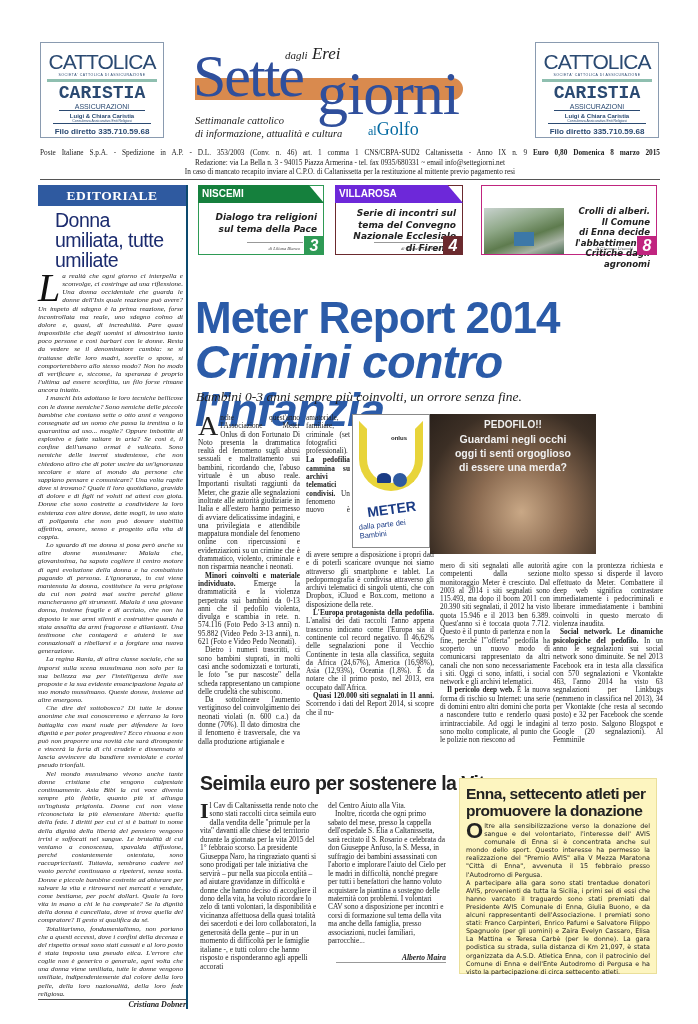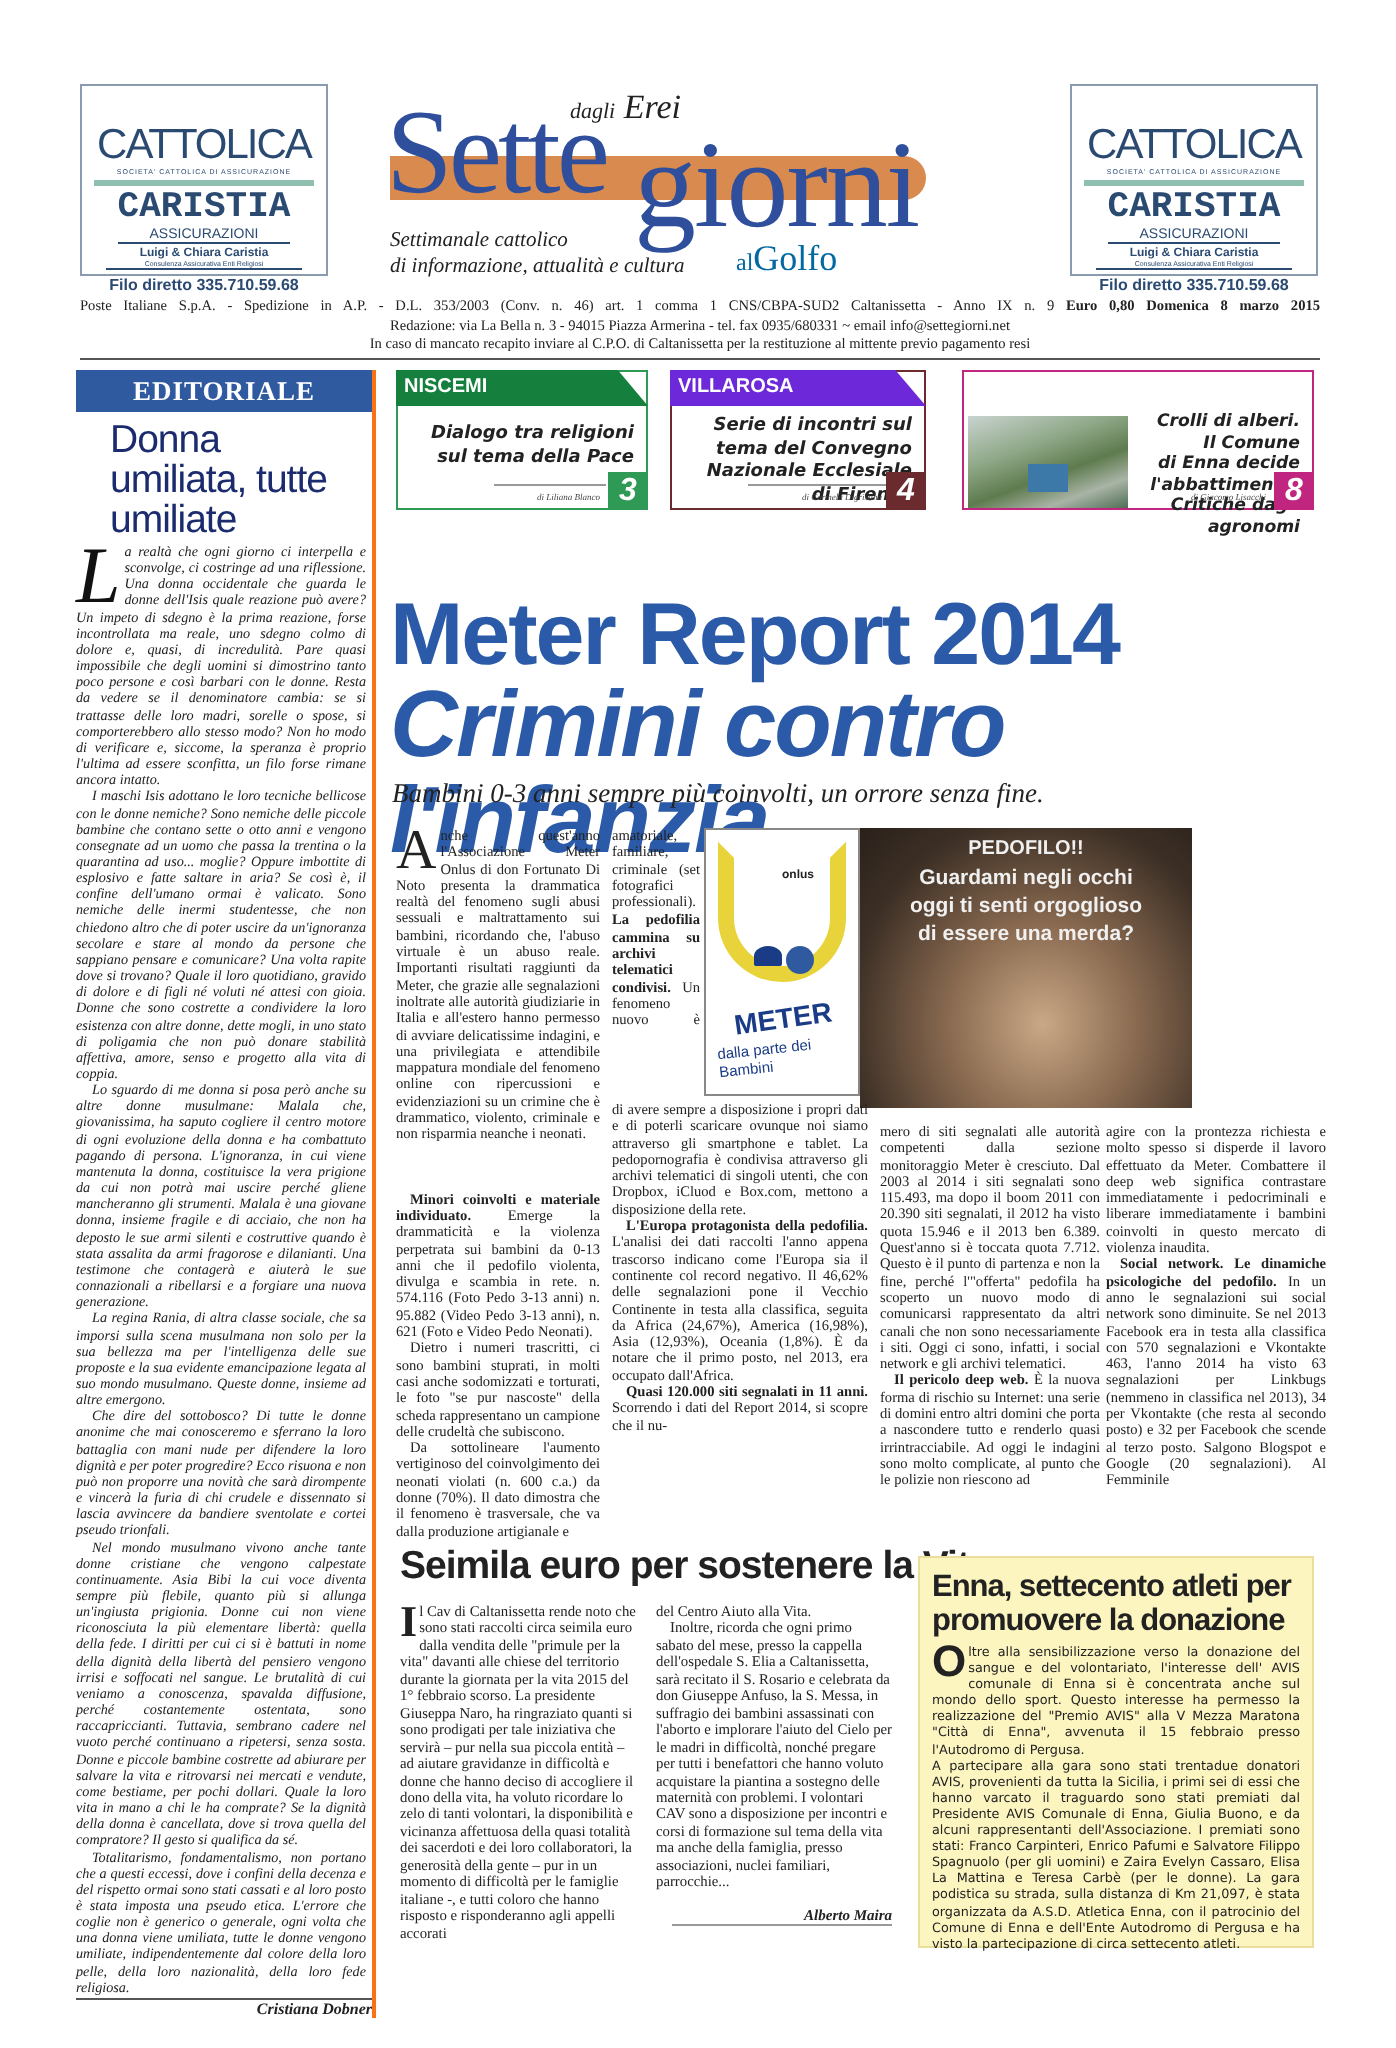--- a/index.html
+++ b/index.html
@@ -1,37 +1,37 @@
 <!DOCTYPE html>
 <html><head>
 <meta charset="utf-8">
 <style>
 *{box-sizing:border-box;margin:0;padding:0}
 body{width:698px;height:1024px;background:#fff;font-family:"Liberation Serif",serif;color:#222;position:relative;overflow:hidden}
-.ad{position:absolute;top:42px;width:124px;height:96px;border:1px solid #8a9bb0;text-align:center;padding-top:19px;background:#fff}
+.ad{position:absolute;top:42px;width:124px;height:96px;border:1px solid #8a9bb0;text-align:center;padding-top:8px;background:#fff}
 .ad .cat{font-family:"Liberation Sans",sans-serif;font-size:21px;color:#2b4a72;letter-spacing:-1px;line-height:22px}
 .ad .soc{font-family:"Liberation Sans",sans-serif;font-size:3.5px;color:#2b4a72;letter-spacing:.5px}
 .ad .bar{height:3px;background:#8fbfb0;margin:2px 6px}
 .ad .car{font-family:Liberation Mono, monospace;font-weight:bold;font-size:18px;color:#2b4a72;line-height:19px}
 .ad .ass{font-family:"Liberation Sans",sans-serif;font-size:7px;color:#2b4a72;border-bottom:1px solid #2b4a72;margin:0 18px}
 .ad .names{font-family:"Liberation Sans",sans-serif;font-weight:bold;font-size:6px;color:#2b4a72;margin-top:2px}
 .ad .cons{font-family:"Liberation Sans",sans-serif;font-size:3.5px;color:#2b4a72;border-bottom:1px solid #2b4a72;margin:0 12px 2px}
 .ad .tel{font-family:"Liberation Sans",sans-serif;font-size:8px;color:#2b4a72;font-weight:bold;margin-top:3px}
 .mast{position:absolute;left:195px;top:40px;width:308px;height:100px}
 .mast .band{position:absolute;left:0;top:38px;width:268px;height:22px;background:#d98a4e;border-radius:0 12px 12px 0}
 .mast .sette{position:absolute;left:-2px;top:6px;font-family:"Liberation Serif",serif;font-size:60px;color:#2f4f9c;letter-spacing:-2px;line-height:60px}
 .mast .giorni{position:absolute;left:122px;top:22px;font-family:"Liberation Serif",serif;font-size:62px;color:#2f4f9c;letter-spacing:-1px;line-height:62px}
 .mast .erei{position:absolute;left:90px;top:4px;font-style:italic;font-size:17px;color:#222}
 .mast .erei small{font-size:11px}
 .mast .sub{position:absolute;left:0;top:74px;font-style:italic;font-size:10.5px;line-height:13px;color:#222}
 .mast .golfo{position:absolute;left:173px;top:79px;font-size:18px;color:#0369a1}
 .info{position:absolute;left:40px;top:148px;width:620px;text-align:right;font-size:7.3px;line-height:9.5px;color:#222;border-bottom:1px solid #555;padding-bottom:2px}
 .info .l1{text-align:justify;text-align-last:justify}
 .info .c{text-align:center}
-.edit{position:absolute;left:38px;top:185px;width:150px;border-right:2px solid #f97316}
+.edit{position:absolute;left:38px;top:185px;width:150px;border-right:2px solid #0c4a6e}
 .edit .hd{background:#2f5aa0;color:#fff;font-weight:bold;font-size:13.5px;text-align:center;height:21px;line-height:21px;letter-spacing:.5px}
 .edit h2{font-family:"Liberation Sans",sans-serif;font-weight:normal;font-size:19.5px;line-height:20px;color:#1b2b6e;margin:4px 17px 2px;letter-spacing:-.5px}
 .edit .body{font-style:italic;font-size:7.1px;line-height:8.15px;text-align:justify;padding-right:3px}
 .edit .body p{text-indent:8px}
 .edit .drop{float:left;font-size:40px;line-height:30px;font-style:italic;margin:1px 2px 0 0;color:#111}
 .edit .sign{text-align:right;font-weight:bold;font-style:italic;font-size:8px;border-top:1px solid #555;margin-top:1px}
 .box{position:absolute;top:185px;height:70px;border:1px solid}
 .box .tab{position:absolute;left:-1px;top:-1px;height:18px;color:#fff;font-family:"Liberation Sans",sans-serif;font-weight:bold;font-size:10px;line-height:18px;padding-left:4px;clip-path:polygon(0 0,88% 0,100% 100%,0 100%)}
 .box .t{position:absolute;right:6px;font-family:"DejaVu Sans",sans-serif;font-style:italic;font-weight:bold;font-size:9px;line-height:11.5px;text-align:right;color:#222}
 .box .by{position:absolute;font-style:italic;font-size:4.5px;color:#444;border-top:1px solid #999;padding-top:3px;text-align:right;padding-right:3px}
@@ -151,21 +151,21 @@
   <div class="by" style="left:104px;bottom:3px;width:50px;border:none">di Giacomo Lisacchi</div>
   <div class="num" style="background:#c0257f">8</div>
 </div>
 
 <div class="h1">Meter Report 2014</div>
 <div class="h2">Crimini contro l'infanzia</div>
 <div class="kicker">Bambini 0-3 anni sempre più coinvolti, un orrore senza fine.</div>
 
 <div class="col" style="left:198px;top:414px;width:102px">
   <p style="text-indent:0"><span class="dropA">A</span><span>nche quest'anno l'Associazione Meter Onlus di don Fortunato Di Noto presenta la drammatica realtà del fenomeno sugli abusi sessuali e maltrattamento sui bambini, ricordando che, l'abuso virtuale è un abuso reale. Importanti risultati raggiunti da Meter, che grazie alle segnalazioni inoltrate alle autorità giudiziarie in Italia e all'estero hanno permesso di avviare delicatissime indagini, e una privilegiata e attendibile mappatura mondiale del fenomeno online con ripercussioni e evidenziazioni su un crimine che è drammatico, violento, criminale e non risparmia neanche i neonati.</span></p>
-  <p style="margin-top:24px"><b>Minori coinvolti e materiale individuato.</b> <span>Emerge la drammaticità e la violenza perpetrata sui bambini da 0-13 anni che il pedofilo violenta, divulga e scambia in rete. n. 574.116 (Foto Pedo 3-13 anni) n. 95.882 (Video Pedo 3-13 anni), n. 621 (Foto e Video Pedo Neonati).</span></p>
+  <p style="margin-top:0"><b>Minori coinvolti e materiale individuato.</b> <span>Emerge la drammaticità e la violenza perpetrata sui bambini da 0-13 anni che il pedofilo violenta, divulga e scambia in rete. n. 574.116 (Foto Pedo 3-13 anni) n. 95.882 (Video Pedo 3-13 anni), n. 621 (Foto e Video Pedo Neonati).</span></p>
   <p>Dietro i numeri trascritti, ci sono bambini stuprati, in molti casi anche sodomizzati e torturati, le foto "se pur nascoste" della scheda rappresentano un campione delle crudeltà che subiscono.</p>
   <p>Da sottolineare l'aumento vertiginoso del coinvolgimento dei neonati violati (n. 600 c.a.) da donne (70%). Il dato dimostra che il fenomeno è trasversale, che va dalla produzione artigianale e</p>
 </div>
 
 <div class="col" style="left:306px;top:414px;width:44px;text-align:justify;text-align-last:justify">
   <div>amatoriale, familiare, criminale (set fotografici professionali).</div>
   <div style="margin-top:1px"><b>La pedofilia cammina su archivi telematici condivisi.</b> <span>Un fenomeno nuovo è</span></div>
 </div>
 
 <div class="logo">

